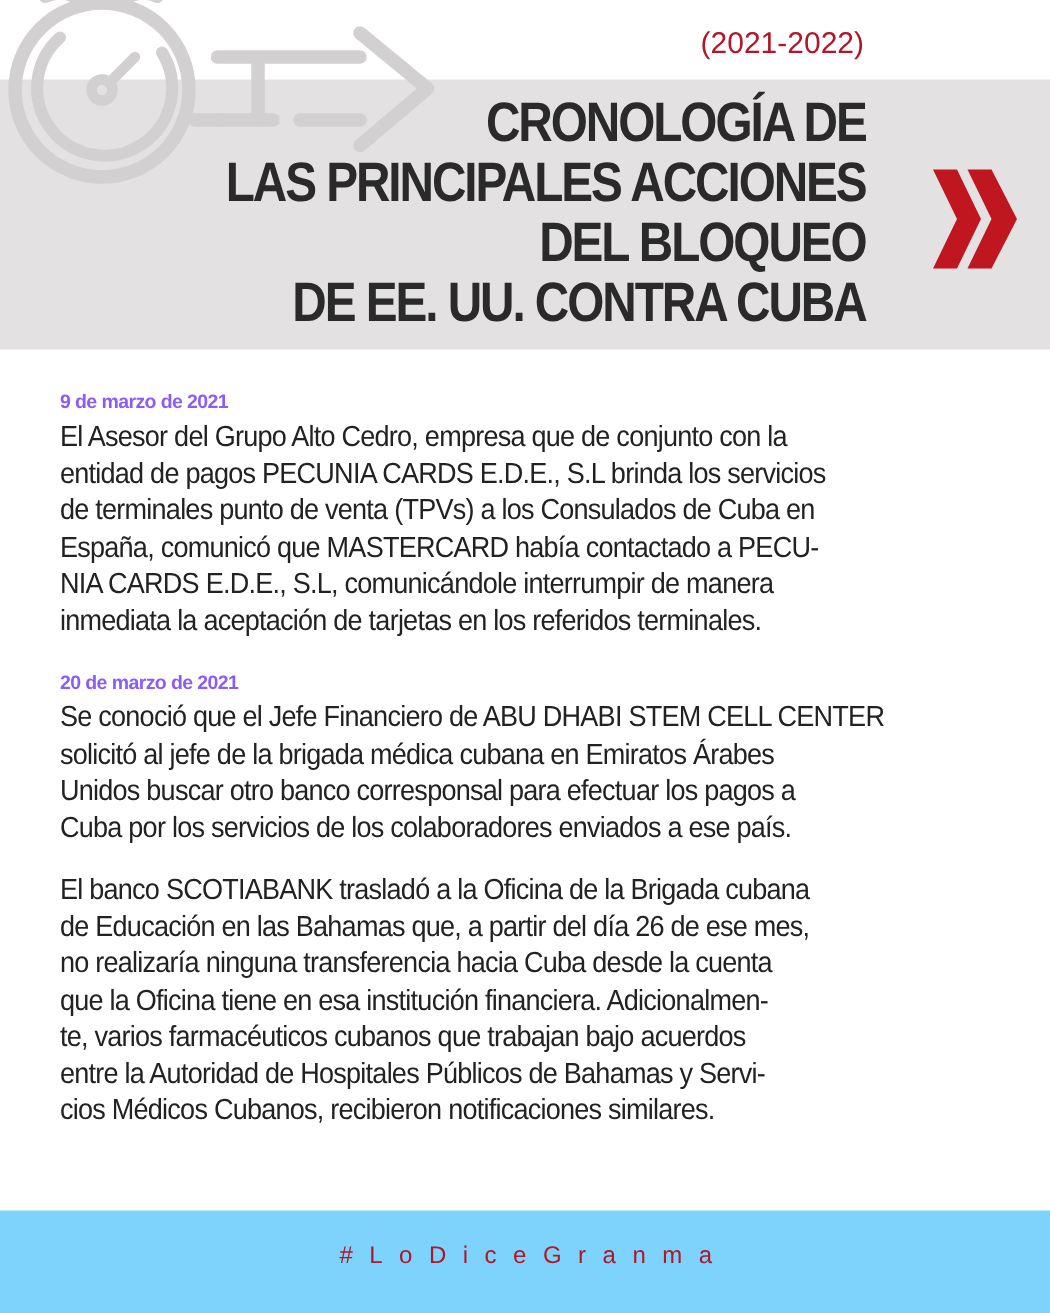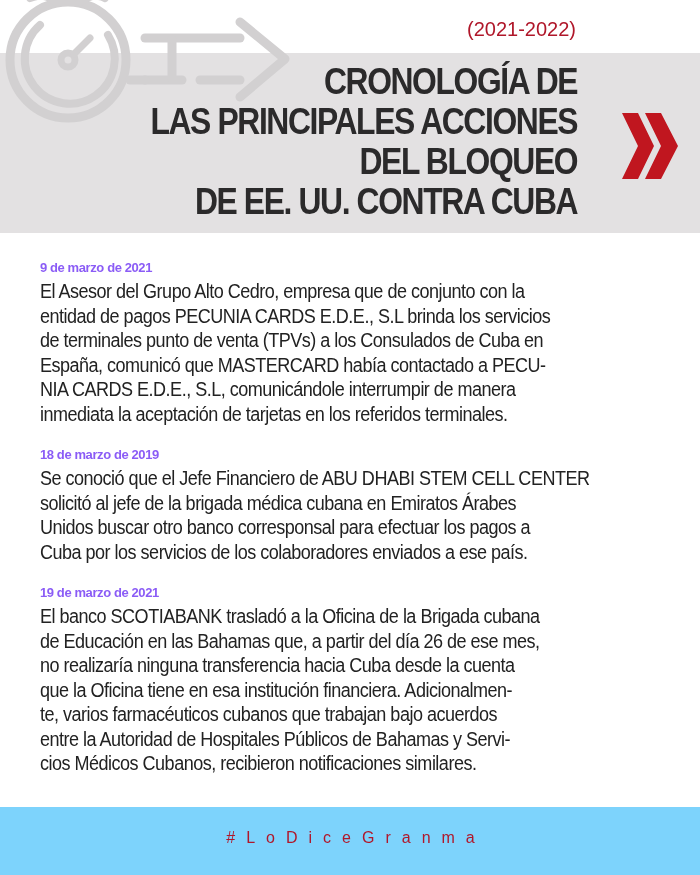--- a/index.html
+++ b/index.html
@@ -87,31 +87,30 @@
       <div>El Asesor del Grupo Alto Cedro, empresa que de conjunto con la</div>
       <div>entidad de pagos PECUNIA CARDS E.D.E., S.L brinda los servicios</div>
       <div>de terminales punto de venta (TPVs) a los Consulados de Cuba en</div>
       <div>España, comunicó que MASTERCARD había contactado a PECU-</div>
       <div>NIA CARDS E.D.E., S.L, comunicándole interrumpir de manera</div>
       <div>inmediata la aceptación de tarjetas en los referidos terminales.</div>
     </div>
   </div>
 
   <div class="entry">
-    <div class="entry-date">18 de marzo de 2019</div>
+    <div class="entry-date">20 de marzo de 2021</div>
     <div class="entry-body">
       <div>Se conoció que el Jefe Financiero de ABU DHABI STEM CELL CENTER</div>
       <div>solicitó al jefe de la brigada médica cubana en Emiratos Árabes</div>
       <div>Unidos buscar otro banco corresponsal para efectuar los pagos a</div>
       <div>Cuba por los servicios de los colaboradores enviados a ese país.</div>
     </div>
   </div>
 
   <div class="entry">
-    <div class="entry-date">19 de marzo de 2021</div>
     <div class="entry-body">
       <div>El banco SCOTIABANK trasladó a la Oficina de la Brigada cubana</div>
       <div>de Educación en las Bahamas que, a partir del día 26 de ese mes,</div>
       <div>no realizaría ninguna transferencia hacia Cuba desde la cuenta</div>
       <div>que la Oficina tiene en esa institución financiera. Adicionalmen-</div>
       <div>te, varios farmacéuticos cubanos que trabajan bajo acuerdos</div>
       <div>entre la Autoridad de Hospitales Públicos de Bahamas y Servi-</div>
       <div>cios Médicos Cubanos, recibieron notificaciones similares.</div>
     </div>
   </div>

